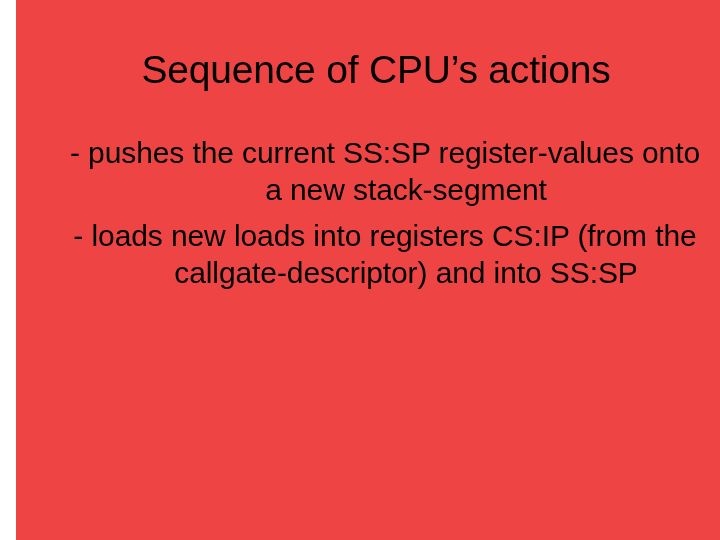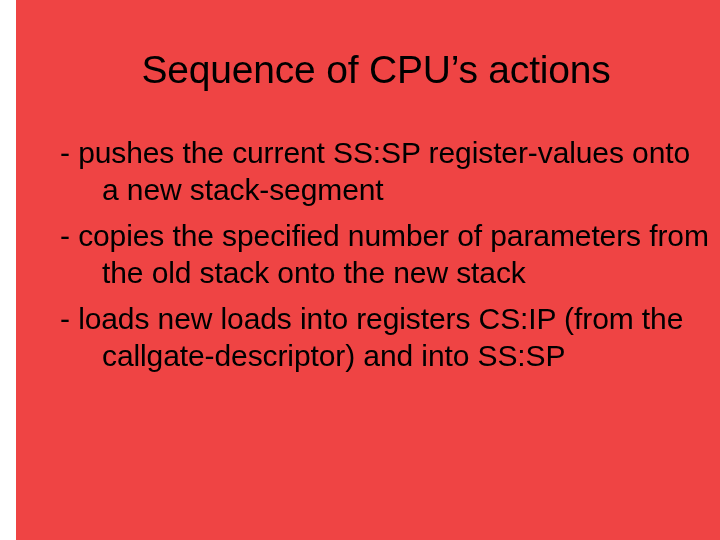--- a/index.html
+++ b/index.html
@@ -38,36 +38,35 @@
   .slide-body {
     position: absolute;
     left: 44px;
     top: 134px;
     width: 650px;
   }
   .bullet {
     font-size: 30px;
     line-height: 37px;
     color: #000000;
-    text-align: left;
+    text-align: center;
     padding-left: 42px;
     text-indent: -42px;
     margin: 0 0 9px 0;
     letter-spacing: -0.1px;
   }
   .bullet:last-child {
     margin-bottom: 0;
   }
 </style>
 </head>
 <body>
 
 <div class="slide">
 
   <div class="slide-title">Sequence of CPU’s actions</div>
 
   <div class="slide-body">
     <p class="bullet">- pushes the current SS:SP register-values onto a new stack-segment</p>
-    <p class="bullet">- copies the specified number of parameters from the old stack onto the new stack</p>
     <p class="bullet">- loads new loads into registers CS:IP (from the callgate-descriptor) and into SS:SP</p>
   </div>
 
 </div>
 
 </body></html>

